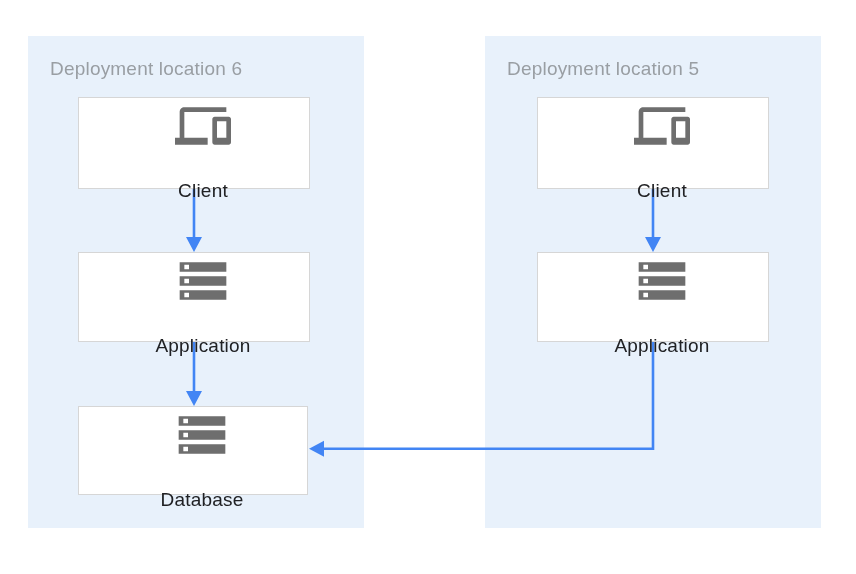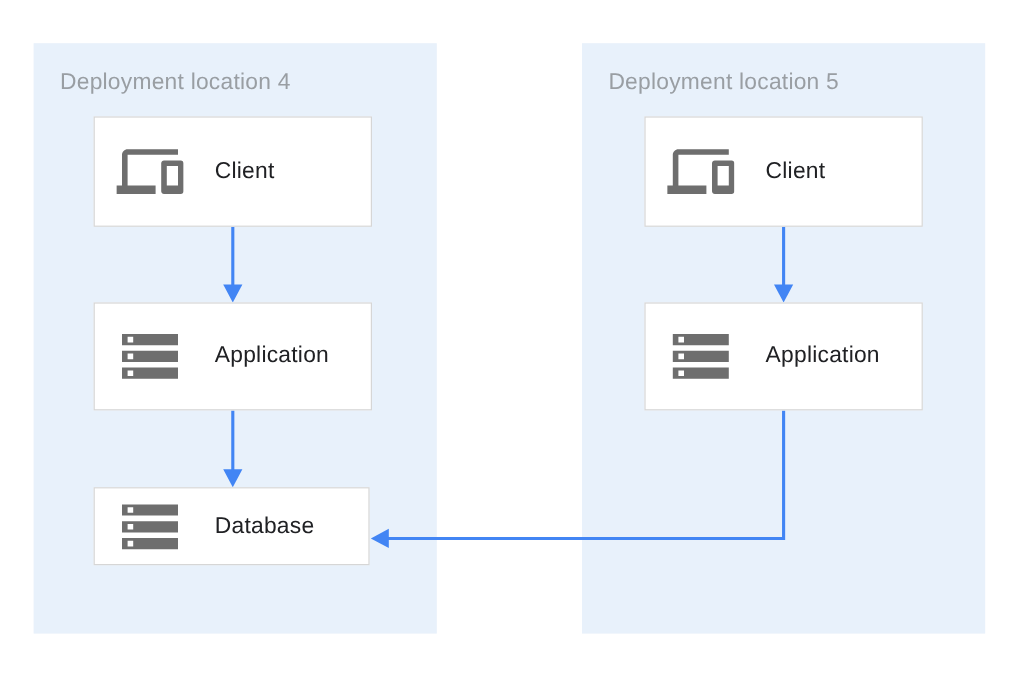--- a/index.html
+++ b/index.html
@@ -20,44 +20,44 @@
   .panel{position:absolute;top:36px;width:336px;height:492px;background:var(--panel-bg);}
   #panel-1{left:28px;}
   #panel-2{left:485px;}
   .panel-label{
     position:absolute;left:22px;top:22px;
     font-size:19px;color:var(--label-gray);letter-spacing:.2px;white-space:nowrap;
   }
   .node{
     position:absolute;box-sizing:border-box;
     background:var(--box-bg);border:1px solid var(--box-border);
-    display:flex;align-items:center;gap:26px;padding-left:18px;
+    display:flex;align-items:center;gap:26px;padding-left:18px;flex-direction:column;
   }
   .node-label{font-size:19px;color:var(--text-dark);letter-spacing:.2px;}
   .icon{display:flex;align-items:center;justify-content:center;}
   .icon svg{fill:var(--icon-gray);display:block;}
   
   #node-client-1      {left:78px; top:97px;  width:232px;height:92px;}
   #node-application-1 {left:78px; top:252px; width:232px;height:90px;}
-  #node-database-1    {left:78px; top:406px; width:230px;height:65px;}
+  #node-database-1    {left:78px; top:406px; width:230px;height:89px;}
   #node-client-2      {left:537px;top:97px;  width:232px;height:92px;}
   #node-application-2 {left:537px;top:252px; width:232px;height:90px;}
   #arrow-layer{position:absolute;left:0;top:0;width:856px;height:574px;pointer-events:none;}
   #arrow-layer line, #arrow-layer polyline{
     stroke:var(--accent-blue);stroke-width:2.6px;fill:none;
   }
   #arrow-layer polygon{fill:var(--accent-blue);stroke:none;}
 </style>
 </head>
 <body>
 
 <div id="stage">
 
   <div class="panel" id="panel-1">
-    <div class="panel-label">Deployment location 4</div>
+    <div class="panel-label">Deployment location 6</div>
   </div>
   <div class="panel" id="panel-2">
     <div class="panel-label">Deployment location 5</div>
   </div>
 
   <svg id="arrow-layer" viewBox="0 0 856 574">
 
     <g>
       <line x1="194" y1="189" x2="194" y2="238"></line>
       <polygon points="186,237 202,237 194,252"></polygon>

